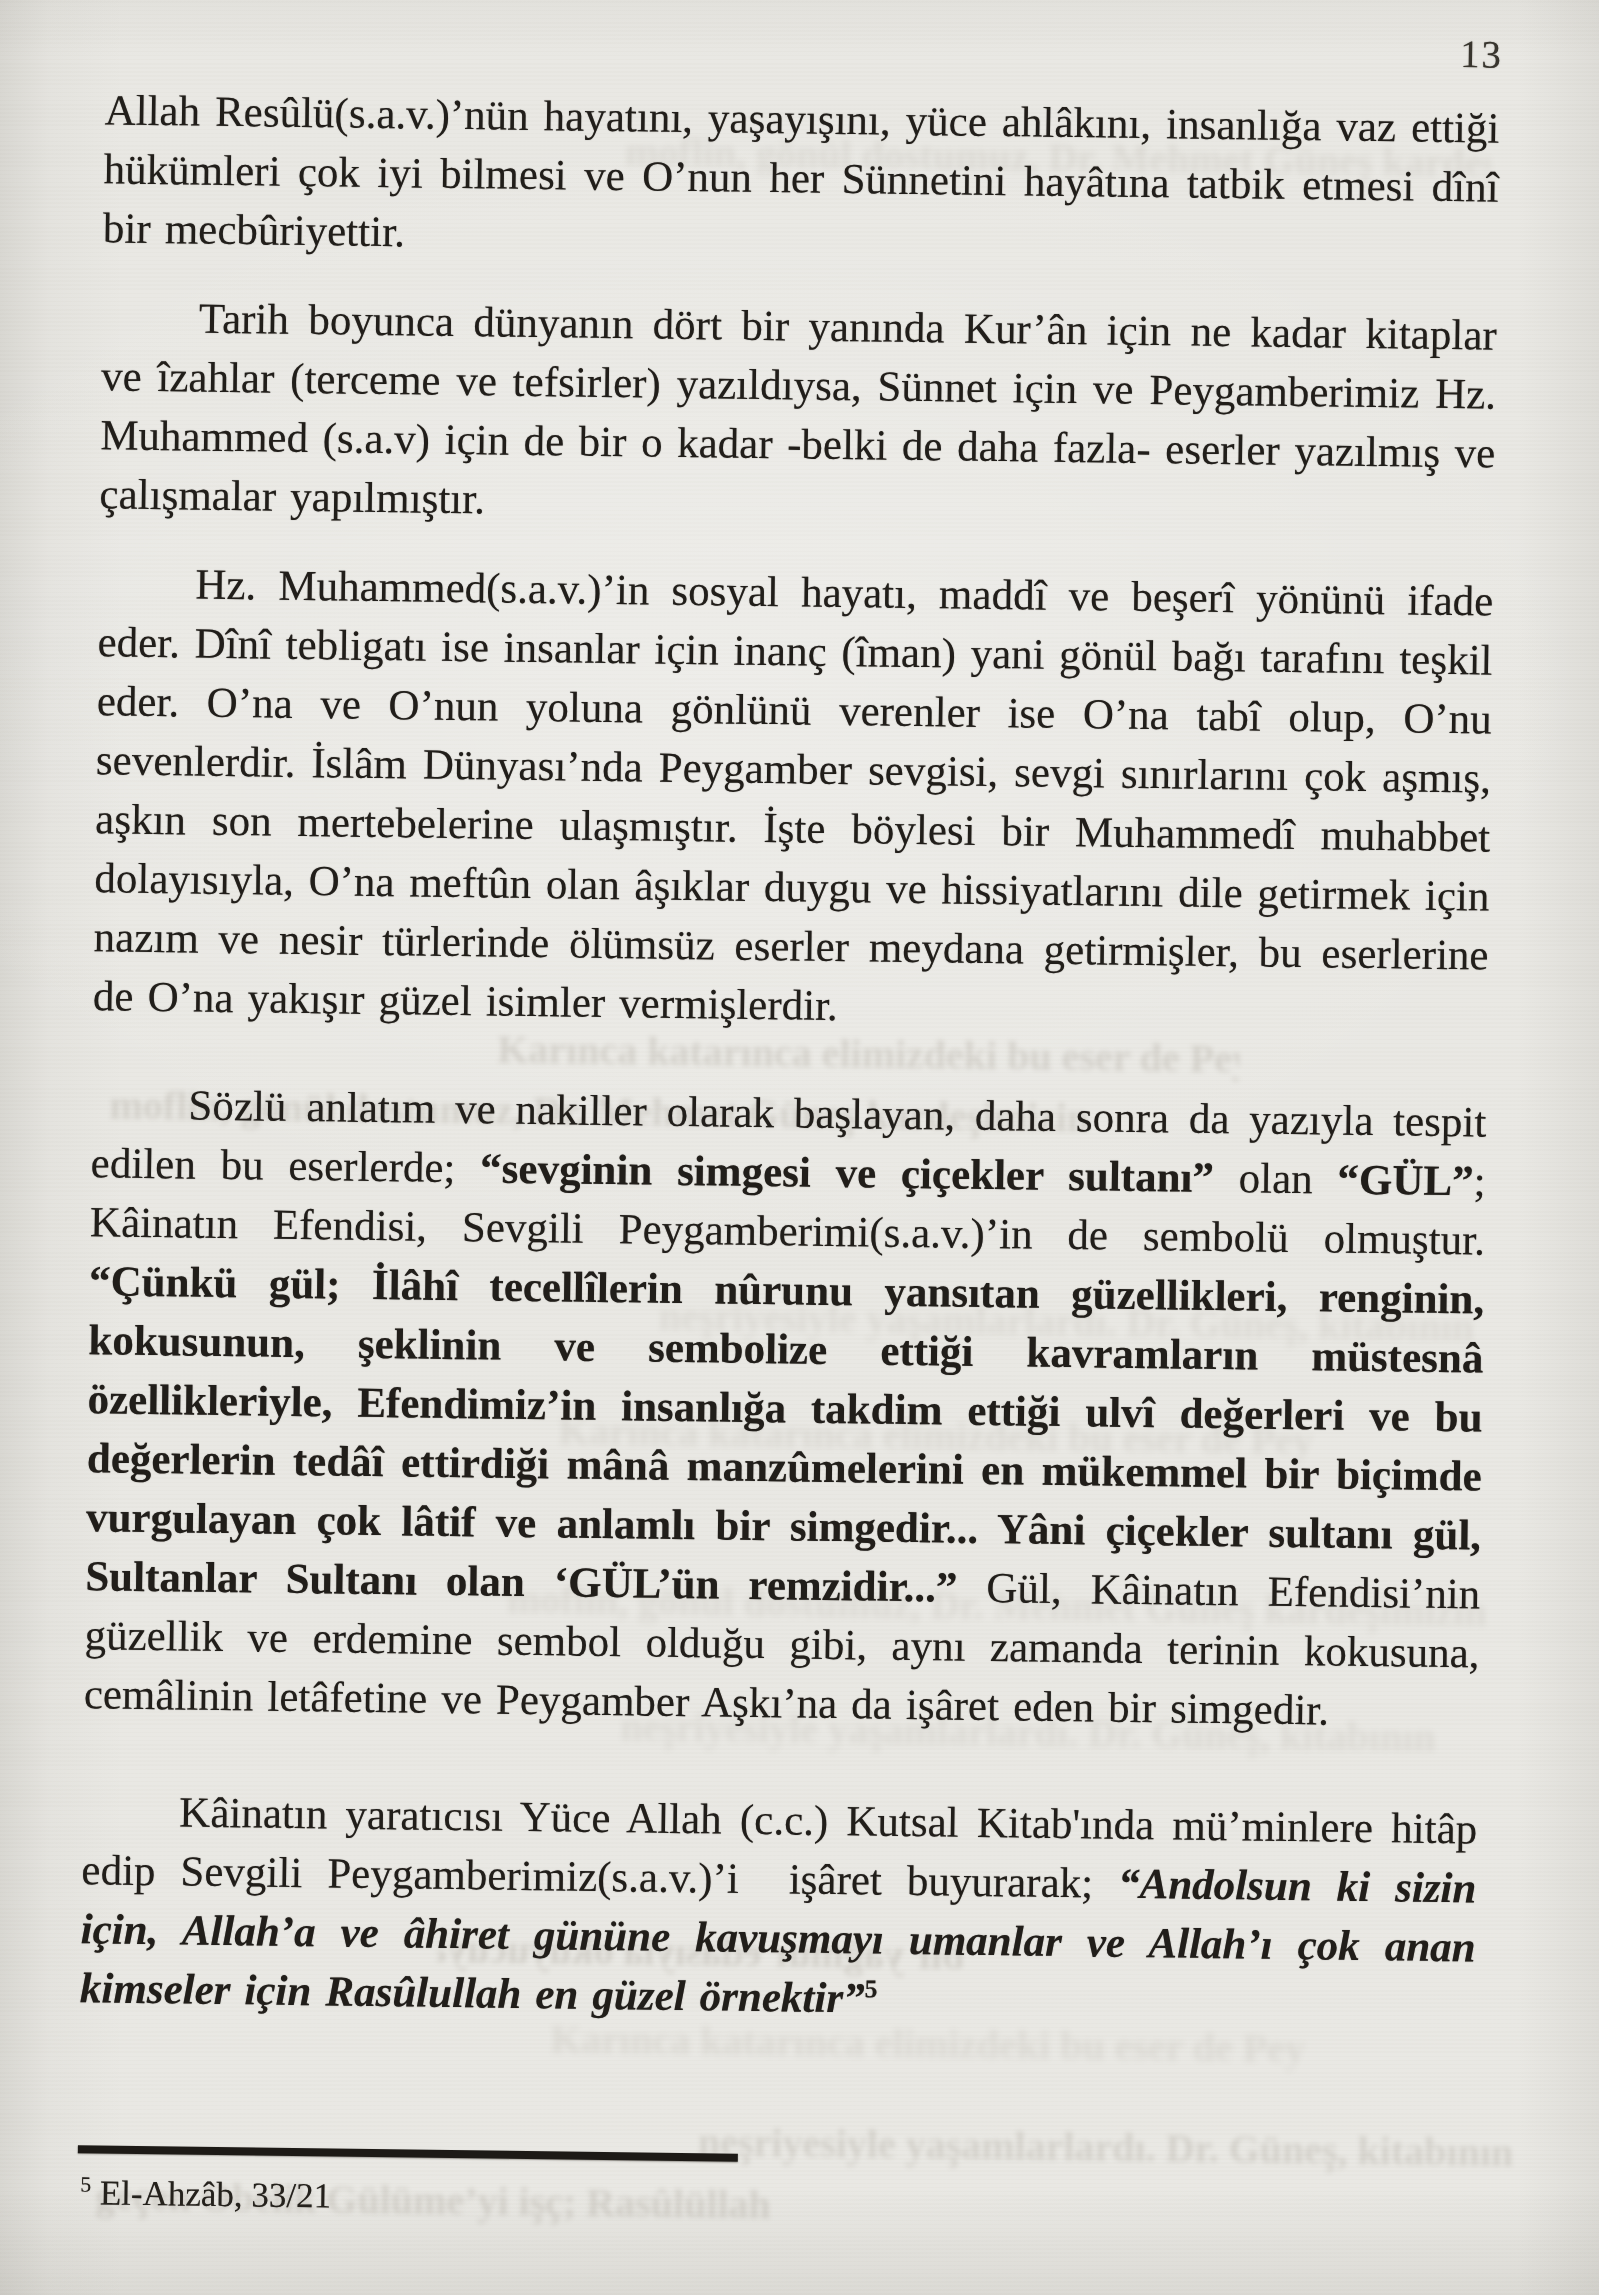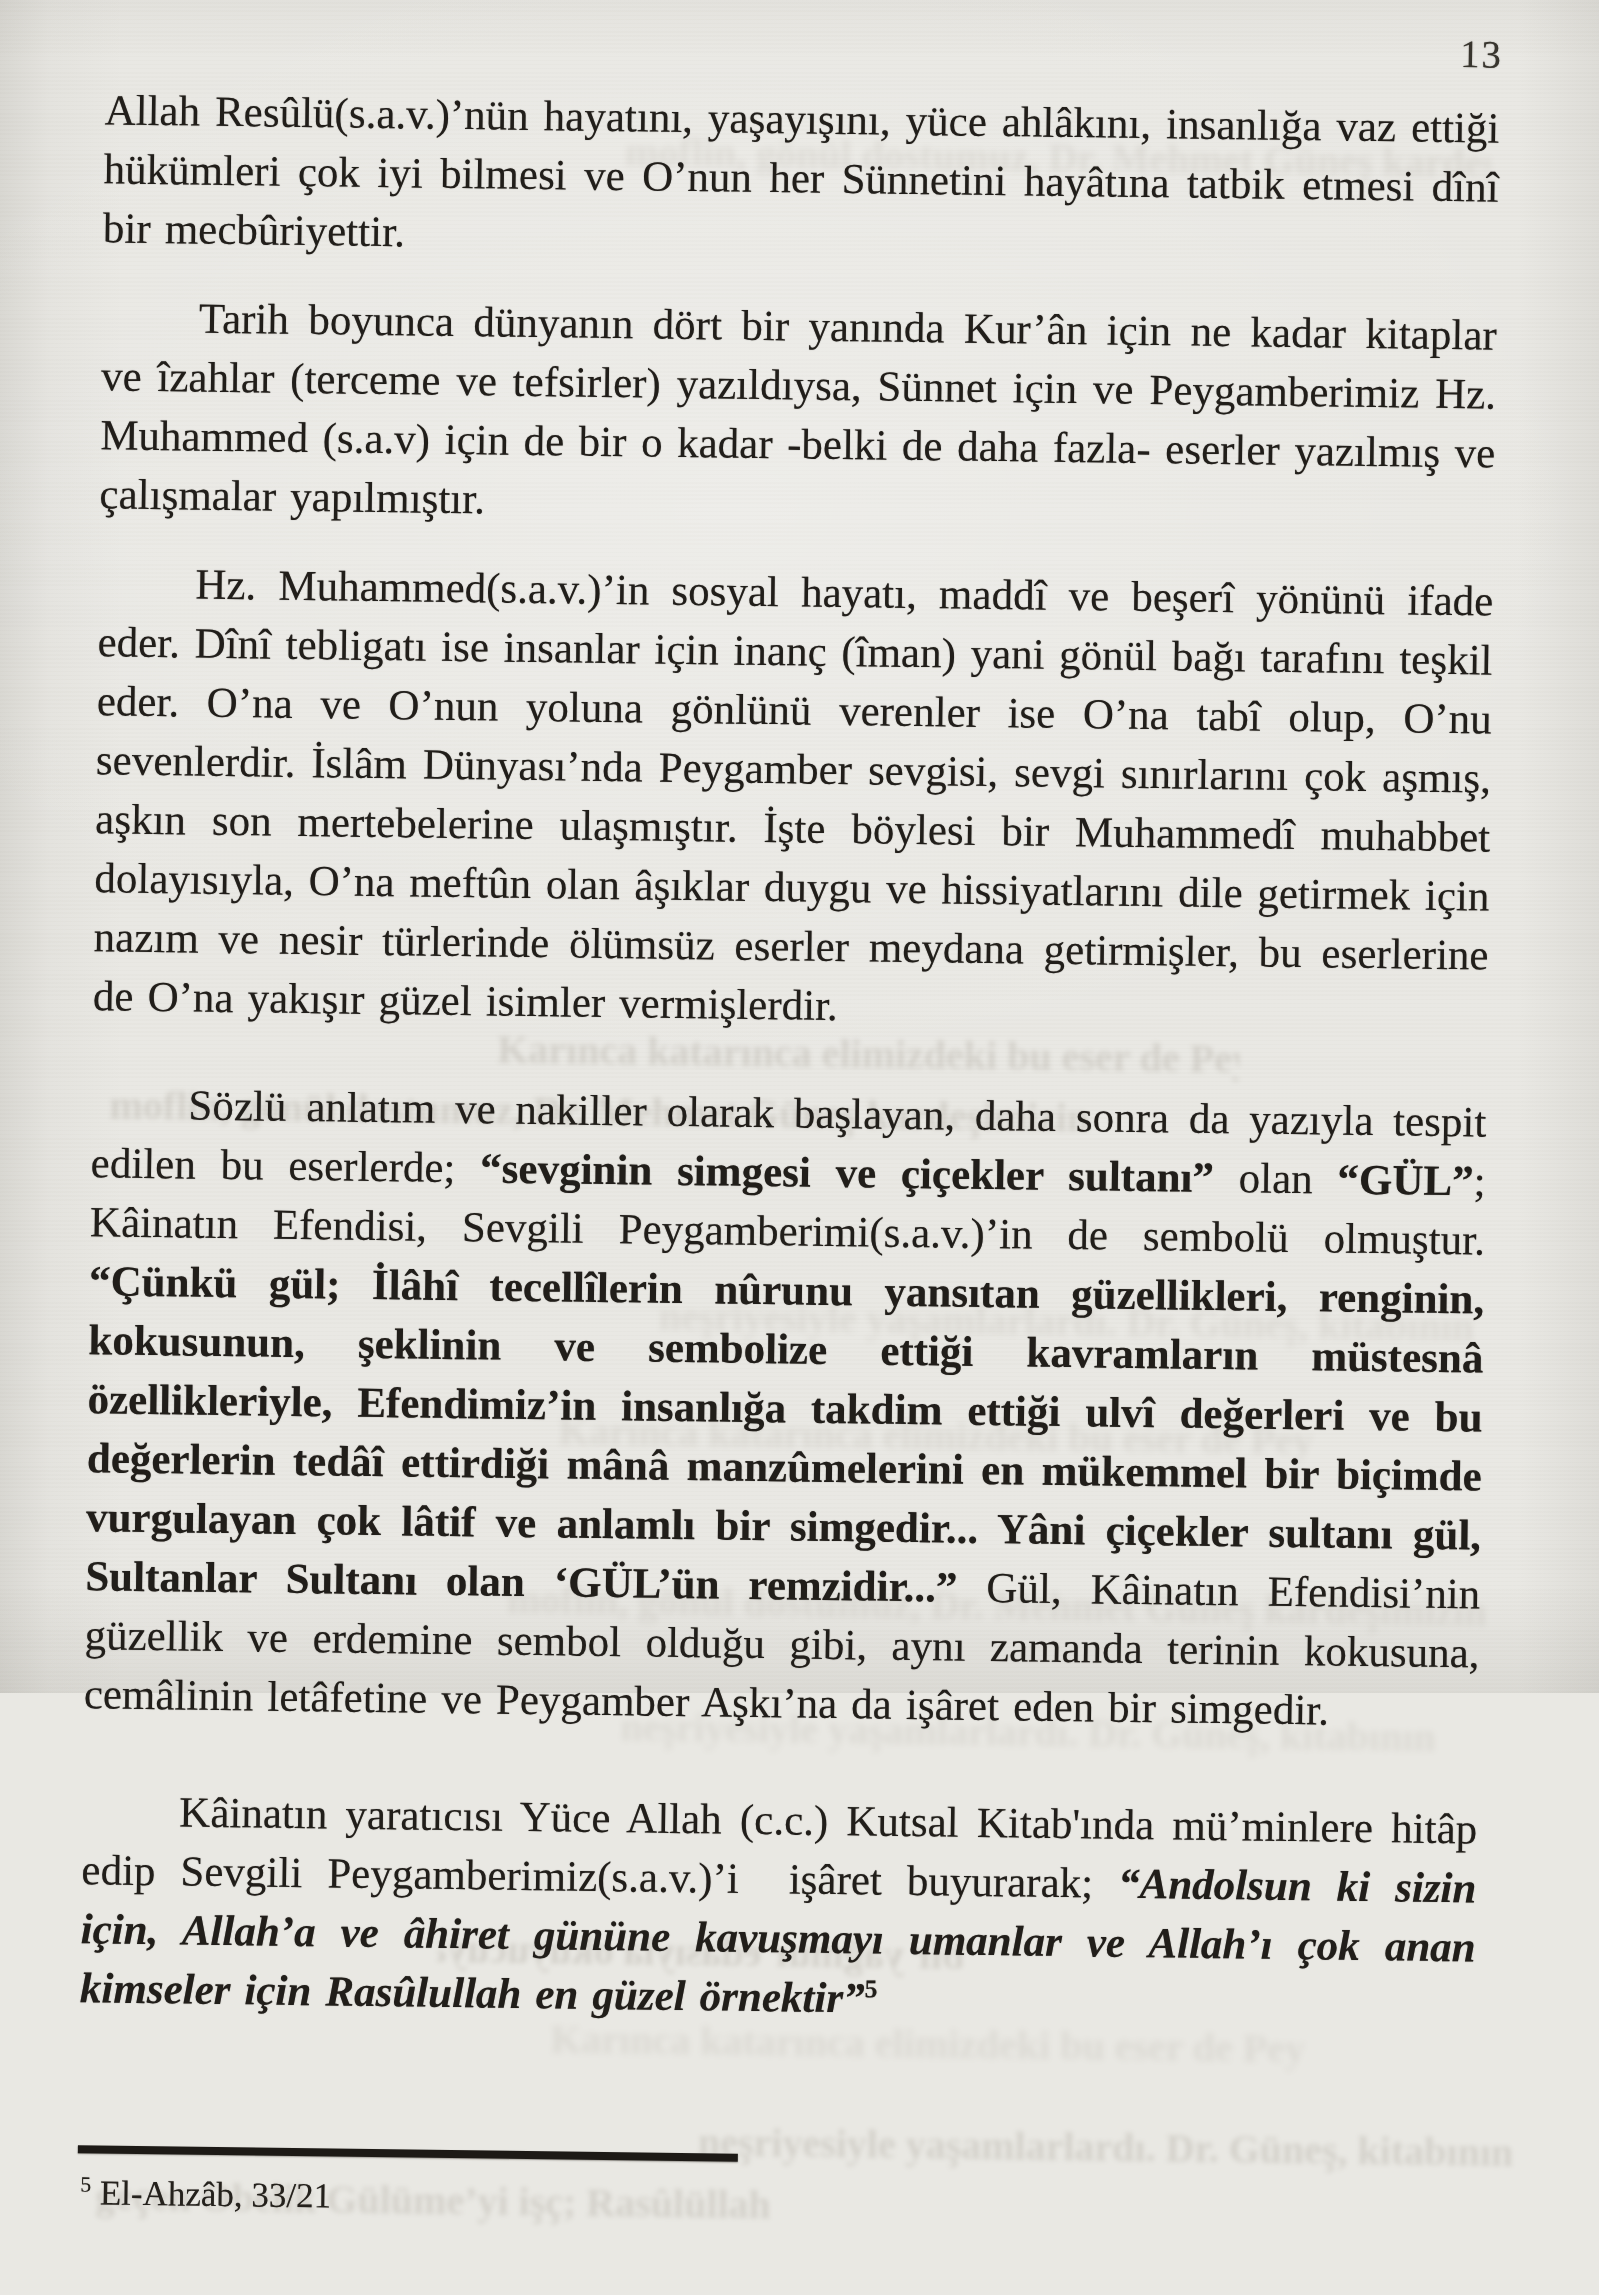--- a/index.html
+++ b/index.html
@@ -2,21 +2,21 @@
 <html lang="tr" style="font-size:13px"><head>
 <meta charset="utf-8">
 <style>
   html,body{margin:0;padding:0;}
   body{
     width:1600px;height:2295px;overflow:hidden;
     background:#e9e8e3;
     font-family:"Liberation Serif","DejaVu Serif",serif;
   }
   .page{
-    position:relative;width:1600px;height:1693px;
+    position:relative;width:1600px;height:2295px;
     background:
       radial-gradient(ellipse 1237px 825px at 46% 30%, rgba(255,255,255,0.22), rgba(255,255,255,0) 72%),
       linear-gradient(90deg, rgba(104,100,90,0.13) 0, rgba(104,100,90,0.04) 49px, rgba(104,100,90,0) 124px),
       linear-gradient(270deg, rgba(104,100,90,0.09) 0, rgba(104,100,90,0) 82px),
       linear-gradient(0deg, rgba(100,96,86,0.10) 0, rgba(100,96,86,0) 107px),
       linear-gradient(180deg, rgba(100,96,86,0.05) 0, rgba(100,96,86,0) 58px),
       repeating-linear-gradient(0deg, rgba(70,65,58,0.015) 0 1.6px, rgba(255,255,255,0.02) 1.6px 4.1px),
       #e9e8e3;
     color:#211e1a;
   }

